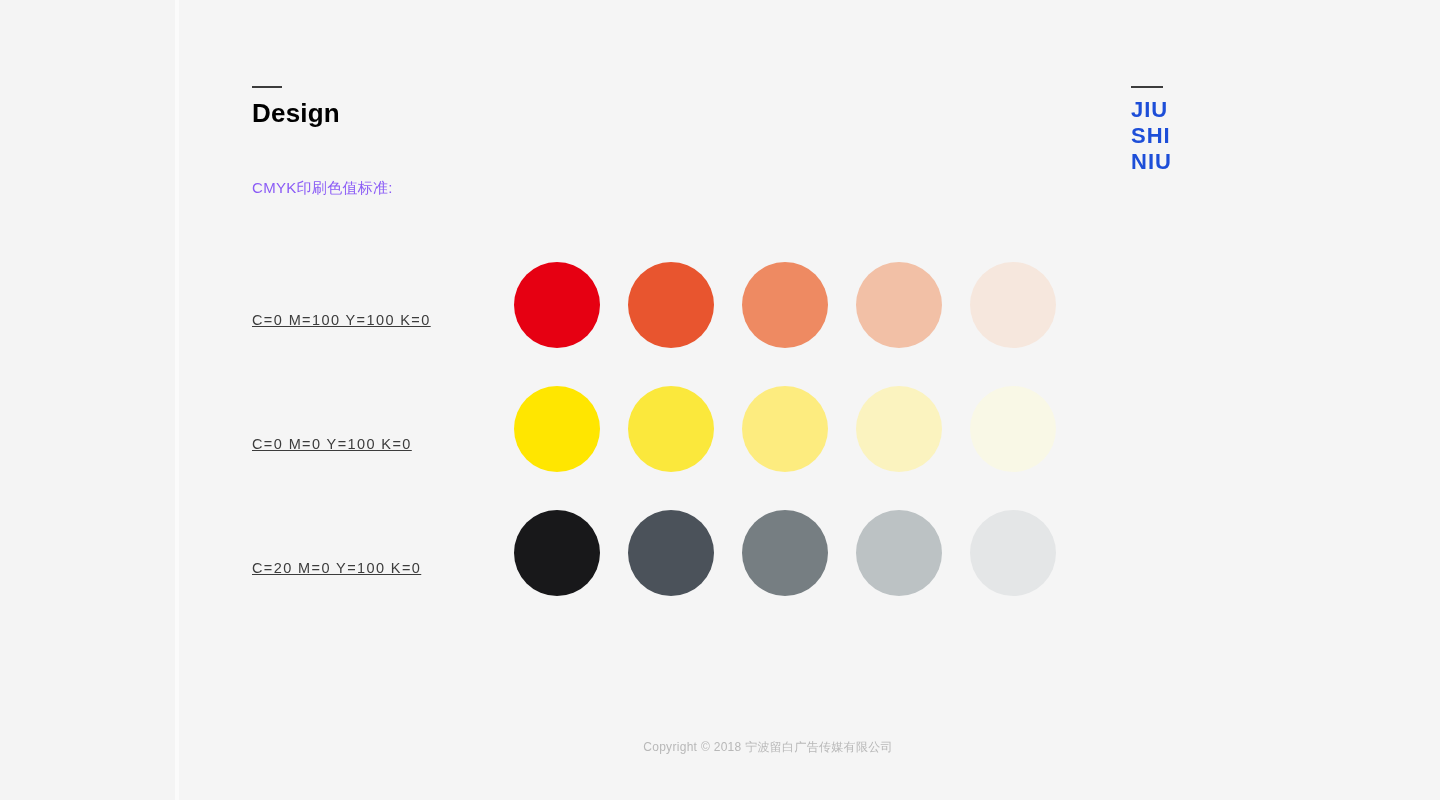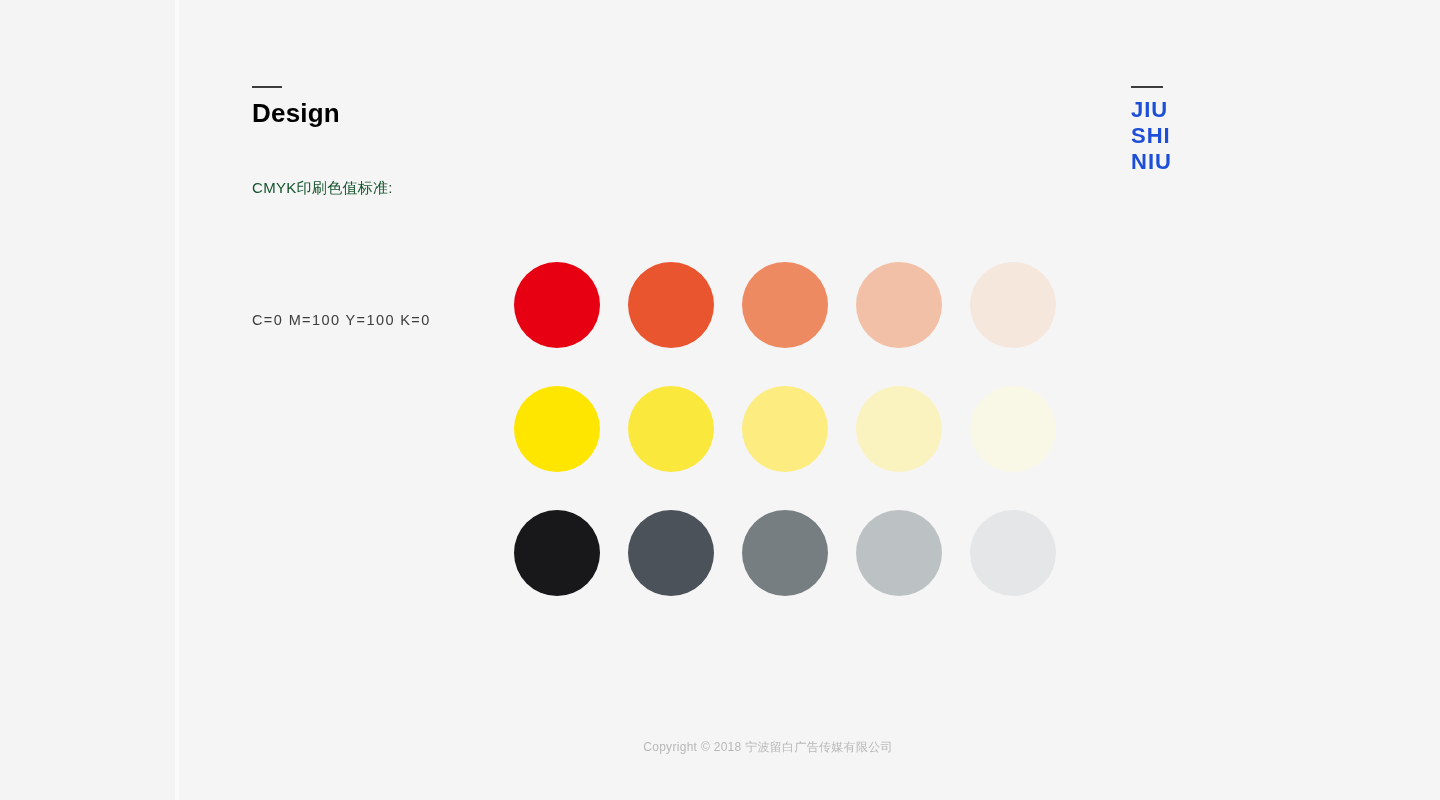--- a/index.html
+++ b/index.html
@@ -60,21 +60,21 @@
     color: #000000;
     letter-spacing: 0.2px;
     line-height: 1;
   }
 
   .subtitle {
     position: absolute;
     left: 252px;
     top: 179px;
     font-size: 15px;
-    color: #14532d;
+    color: #8b5cf6;
     letter-spacing: 0.3px;
     font-family: "Liberation Sans", "DejaVu Sans", sans-serif;
   }
 
   
   .brandmark {
     position: absolute;
     left: 1131px;
     top: 86px;
     text-align: left;
@@ -110,20 +110,21 @@
     top: 0;
     width: 250px;
     height: 116px;
     display: flex;
     align-items: center;
     font-size: 14.5px;
     color: #3c3c3c;
     letter-spacing: 1.4px;
     white-space: nowrap;
     font-family: "Liberation Sans", "DejaVu Sans", sans-serif;
+    text-decoration: underline;
   }
   .swatches {
     position: absolute;
     left: 262px;
     top: 0;
     display: flex;
     gap: 28px;
   }
   .swatch {
     width: 86px;
@@ -179,30 +180,32 @@
       <div class="swatches">
         <div class="swatch" style="background: rgb(230, 0, 18);"></div>
         <div class="swatch" style="background: rgb(232, 85, 47);"></div>
         <div class="swatch" style="background: rgb(238, 138, 98);"></div>
         <div class="swatch" style="background: rgb(242, 192, 166);"></div>
         <div class="swatch" style="background: rgb(246, 231, 221);"></div>
       </div>
     </div>
 
     <div class="palette-row">
+      <div class="row-label">C=0 M=0 Y=100 K=0</div>
       <div class="swatches">
         <div class="swatch" style="background: rgb(255, 230, 0);"></div>
         <div class="swatch" style="background: rgb(251, 232, 60);"></div>
         <div class="swatch" style="background: rgb(253, 236, 127);"></div>
         <div class="swatch" style="background: rgb(251, 243, 191);"></div>
         <div class="swatch" style="background: rgb(249, 248, 230);"></div>
       </div>
     </div>
 
     <div class="palette-row">
+      <div class="row-label">C=20 M=0 Y=100 K=0</div>
       <div class="swatches">
         <div class="swatch" style="background: rgb(24, 24, 26);"></div>
         <div class="swatch" style="background: rgb(75, 82, 90);"></div>
         <div class="swatch" style="background: rgb(118, 126, 130);"></div>
         <div class="swatch" style="background: rgb(188, 194, 196);"></div>
         <div class="swatch" style="background: rgb(228, 230, 231);"></div>
       </div>
     </div>
 
   </div>

